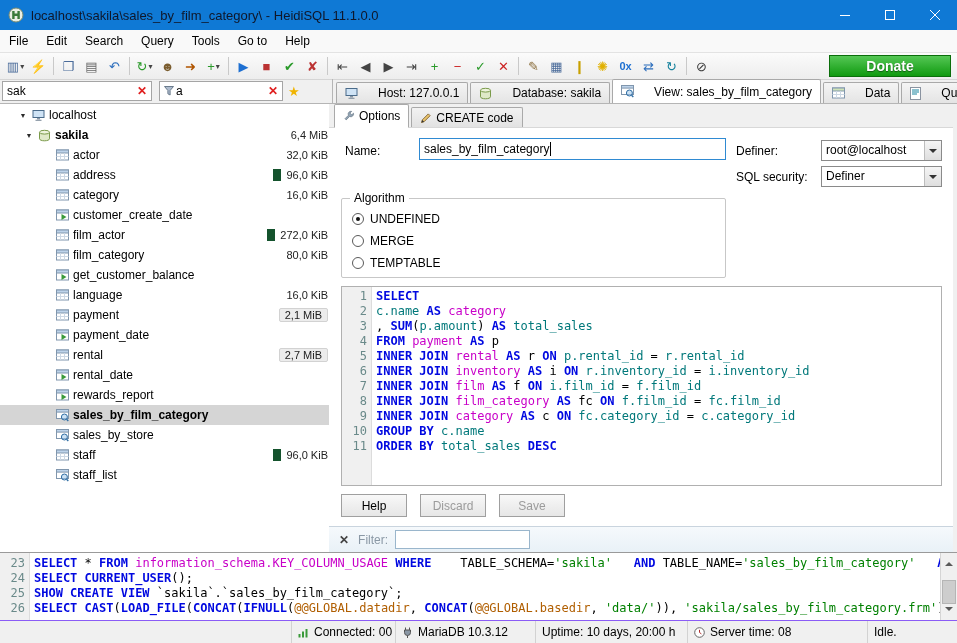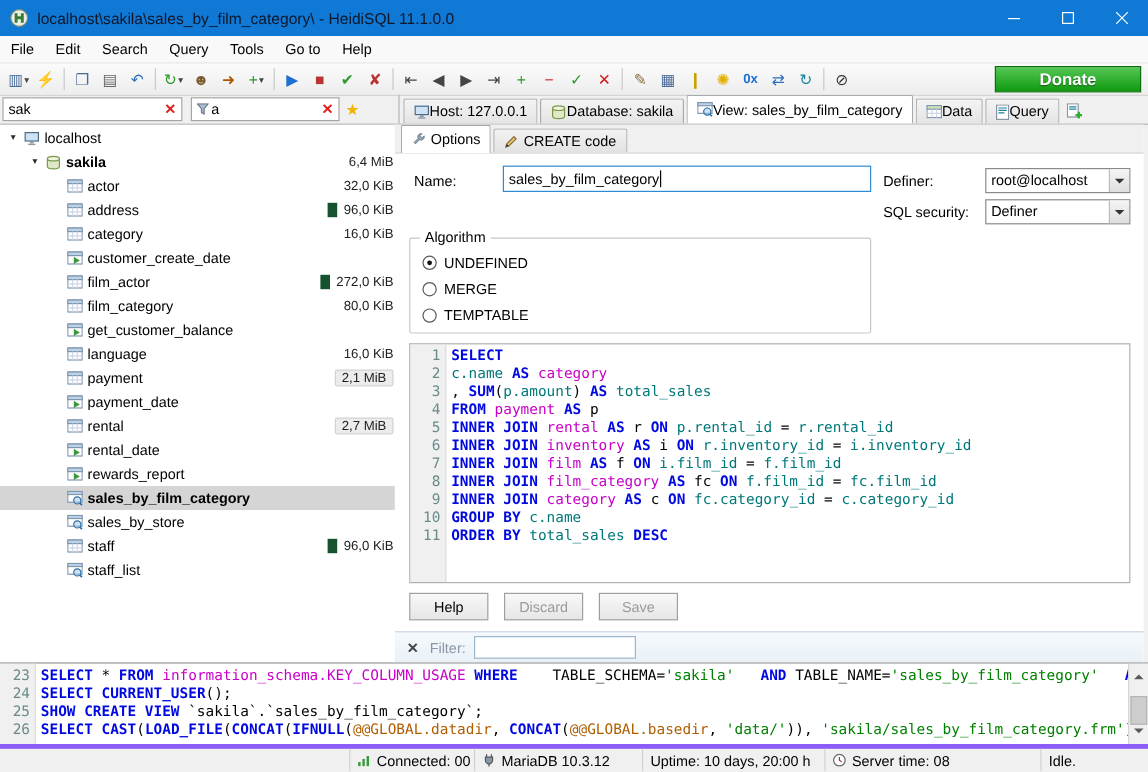--- a/index.html
+++ b/index.html
@@ -28,21 +28,21 @@
 .donate{margin-left:auto;margin-right:2px;width:122px;height:22px;display:flex;align-items:center;justify-content:center;background:linear-gradient(#55c755,#109a10);border:1px solid #0b6e0b;color:#fff;font-weight:bold;font-size:14px;text-shadow:0 1px 1px rgba(0,0,0,.45)}
 
 
 .row2{position:absolute;left:0;top:80px;width:100%;height:24px;display:flex;align-items:flex-end;background:#f0f0f0;border-bottom:1px solid #b5b5b5}
 .filterbar{width:333px;flex:none;display:flex;align-items:center;height:24px;padding:1px 2px;border-right:1px solid #b5b5b5}
 .fbox{height:20px;background:#fff;border:1px solid #a5a5a5;display:flex;align-items:center;padding:0 2px 0 4px;gap:2px}
 .fbox .val{flex:1;white-space:nowrap;overflow:hidden}
 .clear-x{font-weight:bold;font-size:12px;padding:0 2px}
 .star{font-size:13px;margin-left:5px}
 .tabstrip{flex:1;display:flex;align-items:flex-end;height:24px;padding-left:3px;overflow:hidden}
-.tab{display:flex;align-items:center;gap:0;height:21px;padding:0 8px;border:1px solid #a9a9a9;border-bottom:none;background:linear-gradient(#f4f4f4,#e4e4e4);margin-right:2px;border-radius:2px 2px 0 0;white-space:nowrap}
+.tab{display:flex;align-items:center;gap:20px;height:21px;padding:0 8px;border:1px solid #a9a9a9;border-bottom:none;background:linear-gradient(#f4f4f4,#e4e4e4);margin-right:2px;border-radius:2px 2px 0 0;white-space:nowrap}
 .tab.active{height:24px;background:#fff;position:relative;z-index:2}
 .tab-addbtn{display:flex;align-items:center;padding:0 4px;height:21px}
 
 
 .tree{position:absolute;left:0;top:104px;width:333px;height:448px;background:#fff;border-right:1px solid #b5b5b5;overflow:hidden;padding-top:1px}
 .trow{height:20px;display:flex;align-items:center;padding-right:4px;white-space:nowrap}
 .trow.selected{background:#d5d5d5}
 .trow.selected .lbl,.trow.bold .lbl{font-weight:bold}
 .arrowbox{width:14px;flex:none;text-align:center;font-size:7px;color:#2b2b2b}
 .nico{width:17px;flex:none;display:flex;justify-content:center;align-items:center}
@@ -91,21 +91,21 @@
 
 .log{position:absolute;left:0;top:552px;width:957px;height:68px;background:#fff;border-top:1px solid #9a9a9a;font-family:"DejaVu Sans Mono",monospace;font-size:12px;line-height:15px;overflow:hidden}
 .log .codelines{top:3px}
 .vscroll{position:absolute;right:0;top:0;width:17px;height:100%;background:#f0f0f0;border-left:1px solid #d5d5d5}
 .sarr{position:absolute;left:4px;width:0;height:0;border:4px solid transparent}
 .sarr.up{top:5px;border-bottom-color:#5a5a5a}
 .sarr.down{bottom:5px;border-top-color:#5a5a5a}
 .sthumb{position:absolute;left:1px;bottom:16px;width:14px;height:24px;background:#cdcdcd;border:1px solid #b5b5b5}
 
 
-.statusbar{position:absolute;left:0;top:620px;width:100%;height:23px;background:#f0f0f0;border-top:4px solid #8b5cf6;display:flex;align-items:stretch}
+.statusbar{position:absolute;left:0;top:620px;width:100%;height:23px;background:#f0f0f0;border-top:1px solid #8b5cf6;display:flex;align-items:stretch}
 .sseg{display:flex;align-items:center;gap:5px;padding:0 6px;border-right:1px solid #d2d2d2;white-space:nowrap;overflow:hidden;flex:none}
 .sseg.last{flex:1;border-right:none}
 .nico-wrap{display:flex;align-items:center}
 </style>
 </head>
 <body>
 
 <div class="window">
 
   <div class="titlebar">
@@ -324,21 +324,21 @@
               <line x1="2" y1="5" x2="8" y2="5" stroke="#18839e"></line>
               <rect x="7.2" y="9" width="5.5" height="2" fill="#2fae2f"></rect>
               <rect x="9" y="7.2" width="2" height="5.5" fill="#2fae2f"></rect>
             </svg>
           </span>
         </div>
       </div>
   </div>
 
   <div class="tree">
-      <div class="trow" style="padding-left:4px">
+      <div class="trow" style="padding-left:16px">
         <span class="arrowbox" style="color:#2b2b2b">▼</span>
         <span class="nico">
           <span class="nico-wrap">
             <svg width="13" height="13" viewBox="0 0 13 13">
               <rect x="1" y="1.5" width="11" height="7" fill="#cfe3f5" stroke="#4a6b8a"></rect>
               <rect x="5" y="9" width="3" height="1.5" fill="#8a97a5"></rect>
               <rect x="3.5" y="10.7" width="6" height="1.2" fill="#8a97a5"></rect>
             </svg>
           </span>
         </span>

